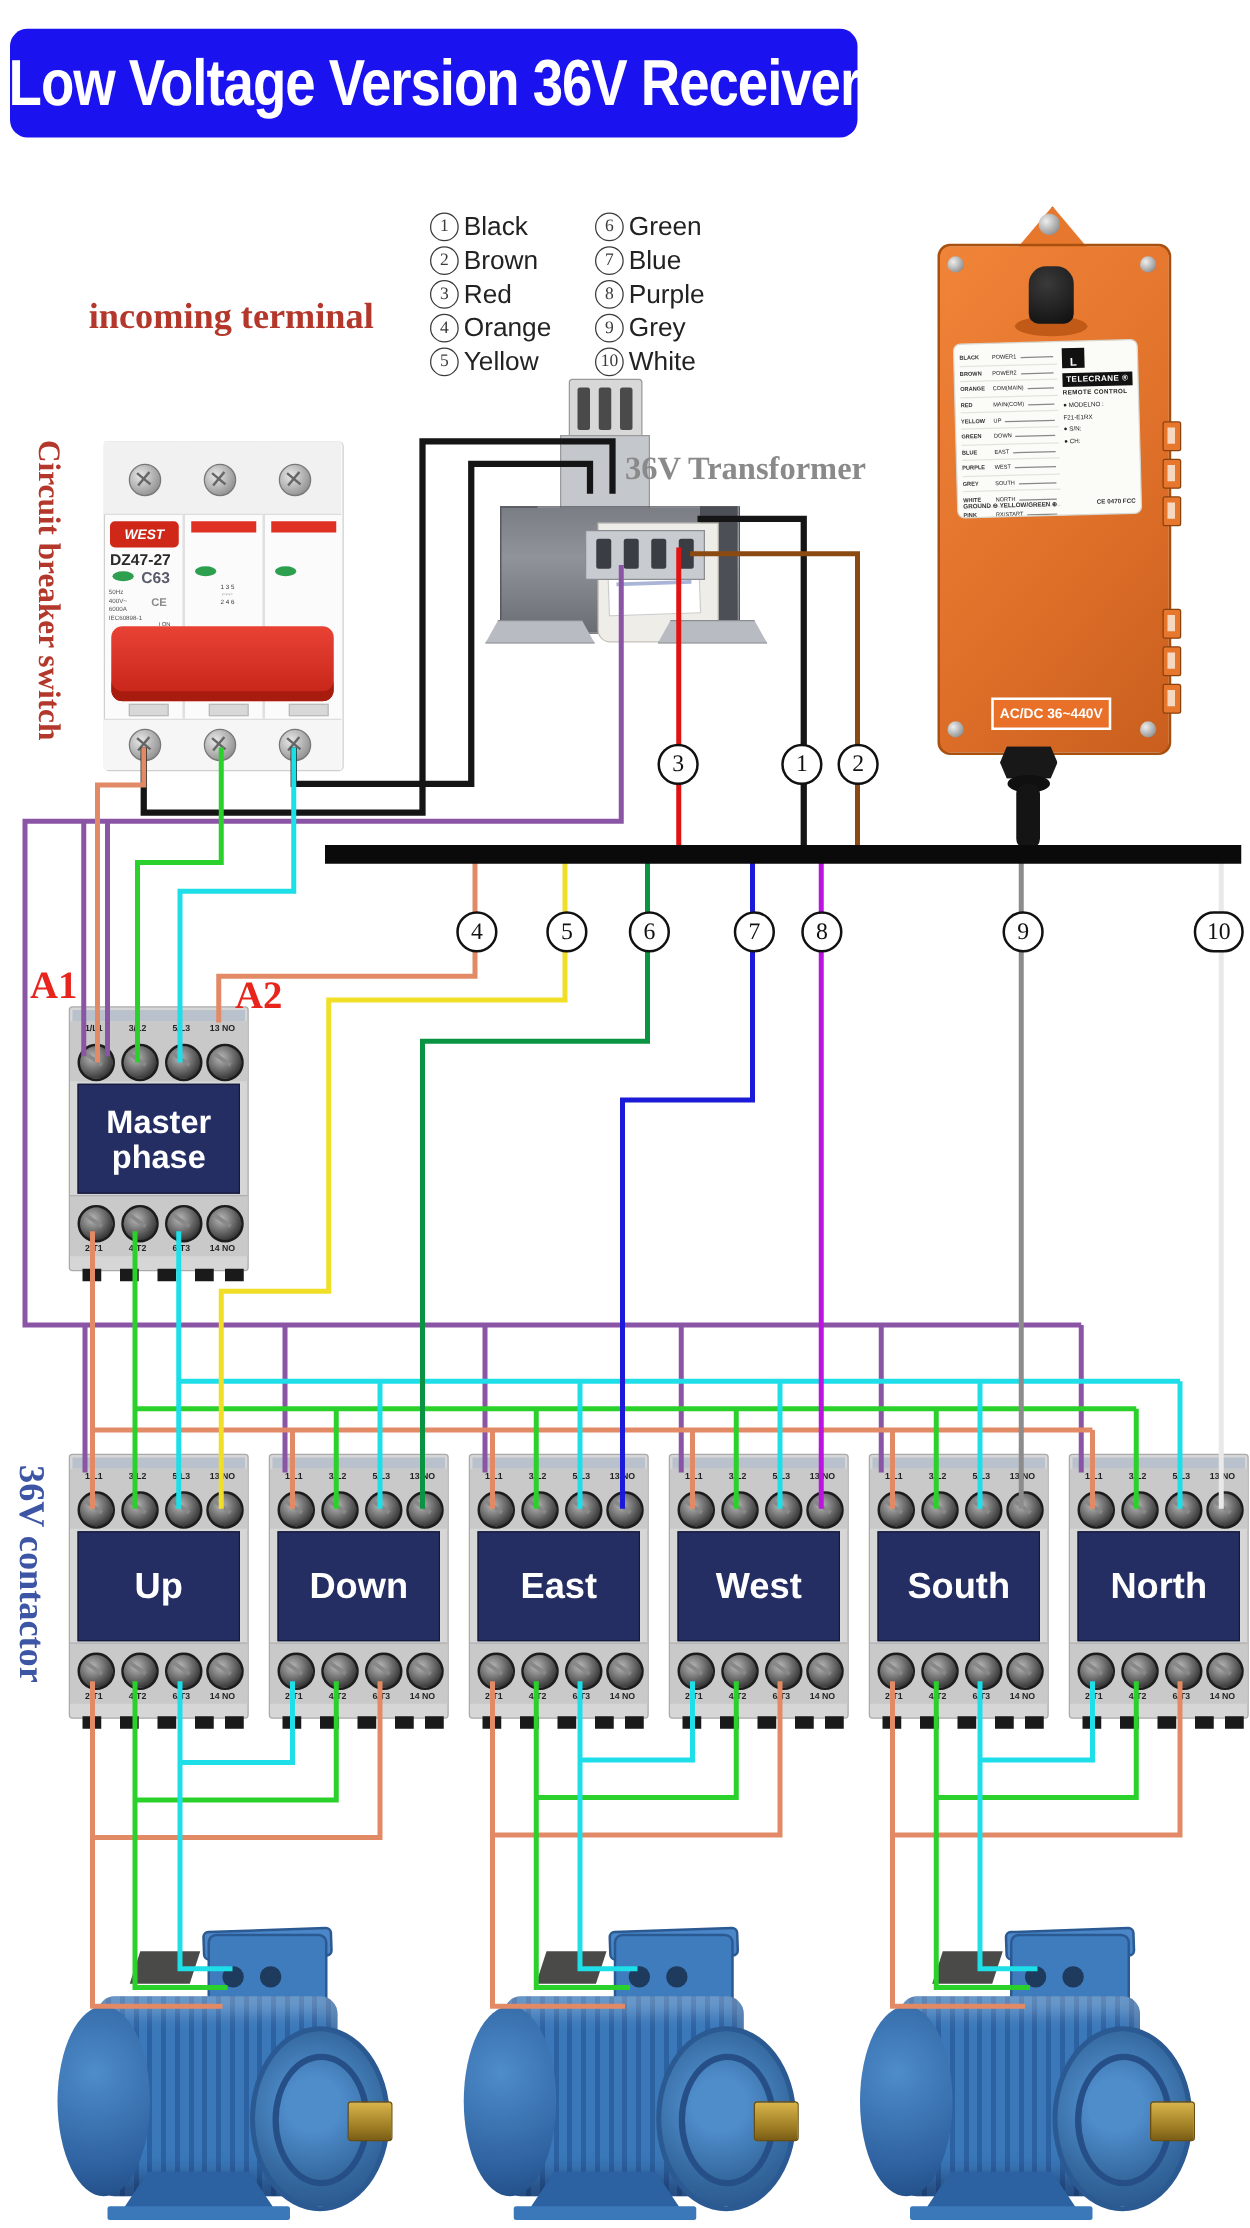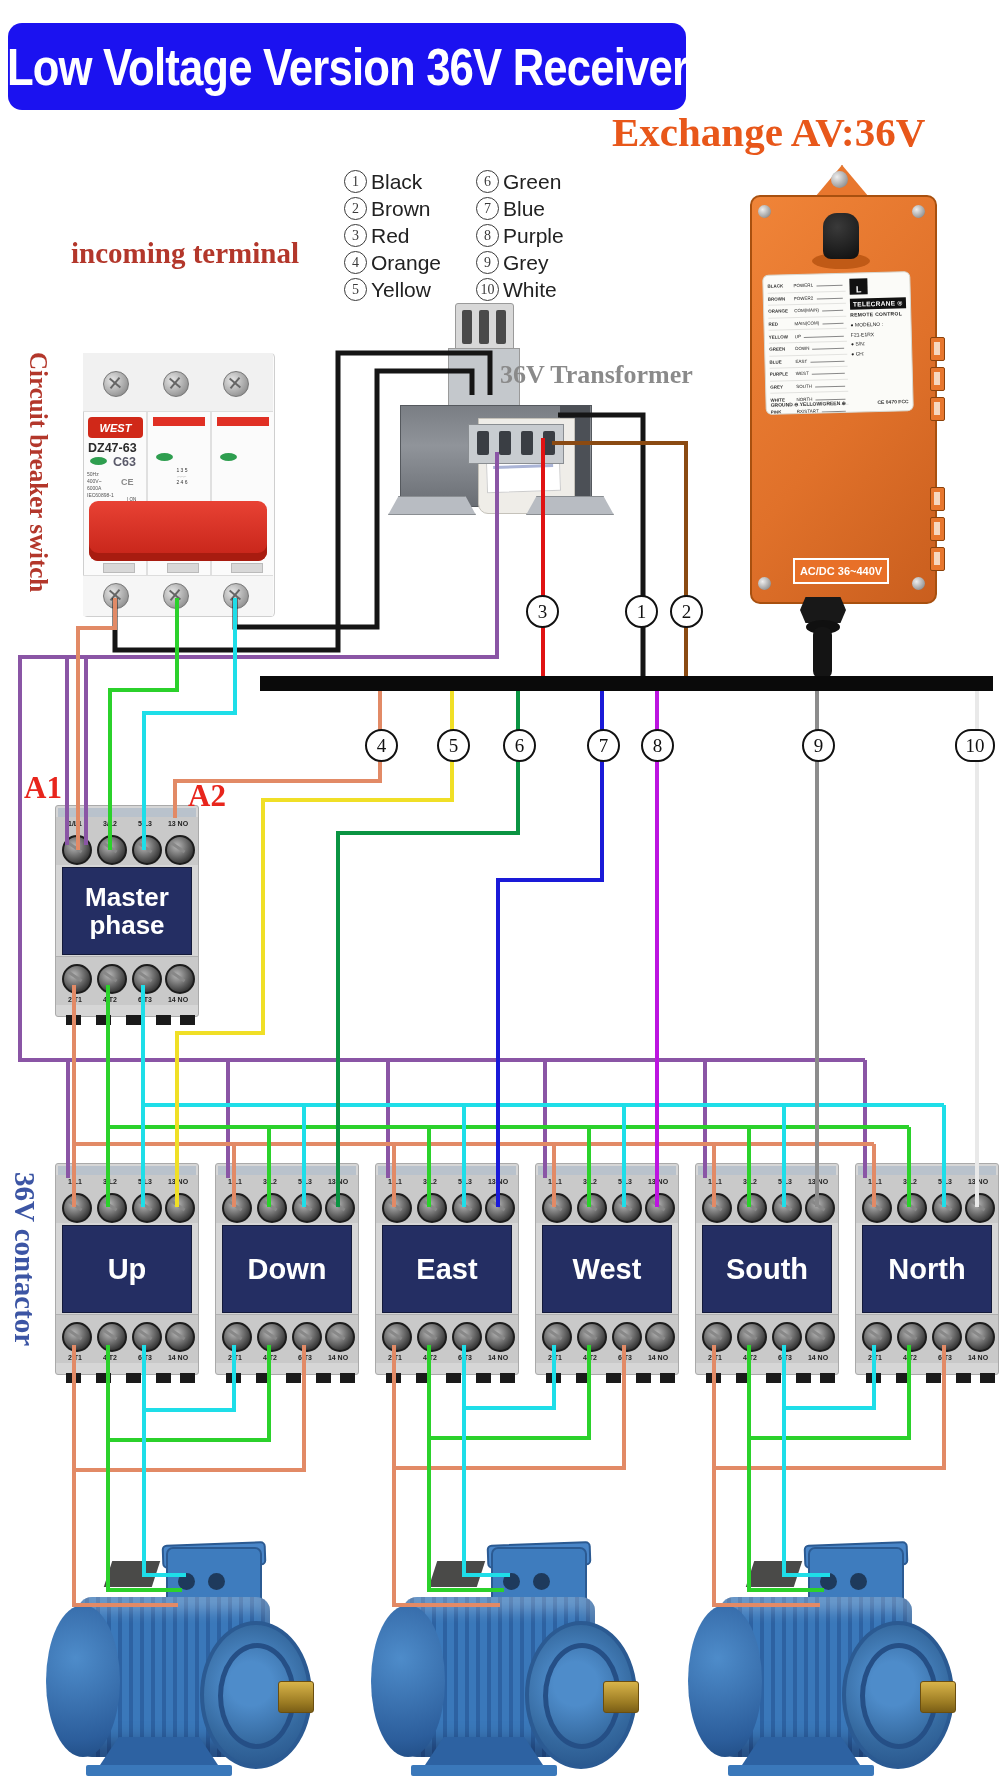--- a/index.html
+++ b/index.html
@@ -153,21 +153,20 @@
 </style>
 </head>
 <body>
 
 <div id="canvas">
 
   <div class="abs" id="banner">
     <span>Low Voltage Version 36V Receiver</span>
   </div>
 
-  <div class="abs serif" id="exchange">Exchange AV:36V</div>
   <div class="abs serif" id="threephase">
     <div>incoming terminal</div>
   </div>
   <div class="abs serif" id="cbswitch">Circuit breaker switch</div>
   <div class="abs serif" id="contactor36">36V contactor</div>
   <div class="abs serif" id="xfmr-label">36V Transformer</div>
   <div class="abs serif" id="a1">A1</div>
   <div class="abs serif" id="a2">A2</div>
 
   <div class="abs leg-col" id="leg1">
@@ -219,21 +218,21 @@
     <div class="bk-body"></div>
     <div class="bk-div" style="left:63px;"></div>
       <div class="bk-div" style="left:127px;"></div>
     <div class="bk-topstrip"></div>
     <div class="scrw" style="left:20px;top:18px;"></div>
     <div class="scrw" style="left:80px;top:18px;"></div>
     <div class="scrw" style="left:140px;top:18px;"></div>
     <div class="bk-red" style="left:70px;top:64px;width:52px;"></div>
     <div class="bk-red" style="left:134px;top:64px;width:52px;"></div>
     <div class="bk-earu">WEST</div>
-    <div class="bk-model">DZ47-63</div>
+    <div class="bk-model">DZ47-27</div>
     <div class="bk-c63">C63</div>
     <div class="bk-oval" style="left:7px;top:104px;"></div>
     <div class="bk-oval" style="left:73px;top:100px;"></div>
     <div class="bk-oval" style="left:137px;top:100px;"></div>
     <div class="bk-specs">
       <div>50Hz</div>
         <div>400V~</div>
       <div>6000A</div>
         <div>IEC60898-1</div>
     </div>

